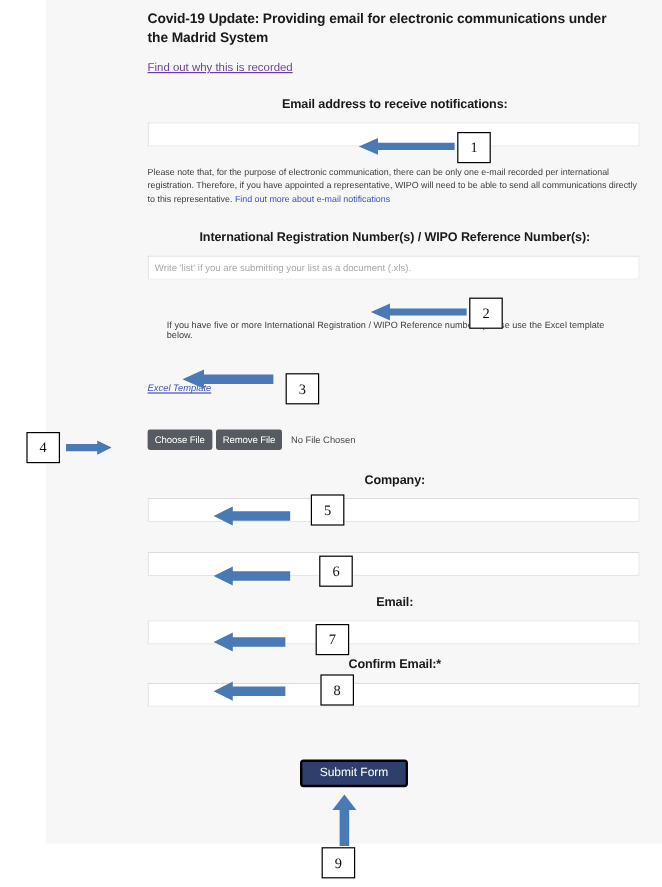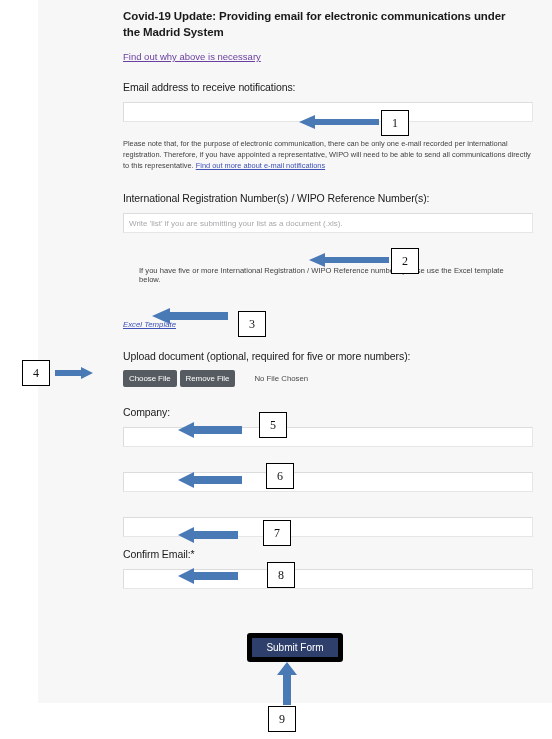--- a/index.html
+++ b/index.html
@@ -61,35 +61,35 @@
     text-decoration: underline;
     font-size: 9.5px;
     cursor: pointer;
   }
   .link-row {
     padding-top: 11px;
     font-size: 9.5px;
   }
   .field-label {
     font-size: 10.5px;
-    font-weight: normal;
+    font-weight: bold;
     color: #1a1a1a;
     margin: 0;
     letter-spacing: -0.1px;
+    text-align: center;
   }
   .note {
     font-size: 7.4px;
     line-height: 1.5;
     color: #3f3f3f;
     margin: 0;
     width: 408px;
   }
   .note a {
     color: #3f51b5;
-    text-decoration: underline;
   }
   .hint {
     font-size: 7.6px;
     color: #3f3f3f;
     margin: 16px;
   }
 
   
   .text-input {
     display: block;
@@ -126,37 +126,37 @@
     border: none;
     border-radius: 2px;
     height: 17px;
     padding: 0 6px;
     cursor: pointer;
     letter-spacing: -0.1px;
   }
   .file-status {
     font-size: 7.8px;
     color: #4a4a4a;
-    margin-left: 16px;
+    margin-left: 4px;
   }
 
   
   .submit-wrap {
     position: absolute;
     left: 0;
     top: 633px;
     width: 514px;
     text-align: center;
   }
   .submit-btn {
     background: #2e3f6b;
     color: #ffffff;
     font-family: "Liberation Sans", sans-serif;
     font-size: 10px;
-    border: 5px solid #000000;
+    border: 2px solid #000000;
     border-radius: 3px;
     padding: 4px 14px;
     cursor: pointer;
   }
 
   
   #annotations {
     position: absolute;
     inset: 0;
     pointer-events: none;
@@ -185,21 +185,21 @@
 <div id="page">
 
   <div id="content-panel">
 
     <div id="form-area">
 
       <h1 class="page-title">Covid-19 Update: Providing email for electronic communications under the Madrid System</h1>
 
 
       <div class="link-row">
-        <span class="inline-link">Find out why above is necessary</span>
+        <span class="inline-link">Find out why this is recorded</span>
       </div>
 
       <div style="padding-top:19px;">
         <div class="field-label">Email address to receive notifications:</div>
         <div style="height:9px;"></div>
         <input class="text-input" type="text" value="" style="">
         <div style="height:16px;"></div>
         <p class="note">
           <span>Please note that, for the purpose of electronic communication, there can be only one e-mail recorded per international registration. Therefore, if you have appointed a representative, WIPO will need to be able to send all communications directly to this representative.</span>
           <a>Find out more about e-mail notifications</a>
@@ -210,41 +210,41 @@
         <div class="field-label">International Registration Number(s) / WIPO Reference Number(s):</div>
         <div style="height:9px;"></div>
         <input class="text-input" type="text" placeholder="Write 'list' if you are submitting your list as a document (.xls)." style="">
         <div style="height:17px;"></div>
         <p class="hint">If you have five or more International Registration / WIPO Reference numbers please use the Excel template below.</p>
         <div style="height:13px;"></div>
         <span class="inline-link" style="color:#3f51b5;font-size:7.8px;font-style:italic;">Excel Template</span>
       </div>
 
       <div style="padding-top:19px;">
-        <div class="field-label">Upload document (optional, required for five or more numbers):</div>
         <div style="height:8px;"></div>
         <div class="file-row">
           <button class="file-btn">Choose File</button>
           <button class="file-btn">Remove File</button>
           <span class="file-status">No File Chosen</span>
         </div>
       </div>
 
       <div style="padding-top:19px;">
         <div class="field-label">Company:</div>
         <div style="height:9px;"></div>
         <input class="text-input" type="text" value="" style="">
       </div>
 
       <div style="padding-top:16px;">
         <div style="height:9px;"></div>
         <input class="text-input" type="text" value="" style="">
       </div>
 
       <div style="padding-top:16px;">
+        <div class="field-label">Email:</div>
         <div style="height:9px;"></div>
         <input class="text-input" type="text" value="" style="">
       </div>
 
       <div style="padding-top:11px;">
         <div class="field-label">Confirm Email:*</div>
         <div style="height:9px;"></div>
         <input class="text-input" type="text" value="" style="">
         <div style="height:7px;"></div>
       </div>

